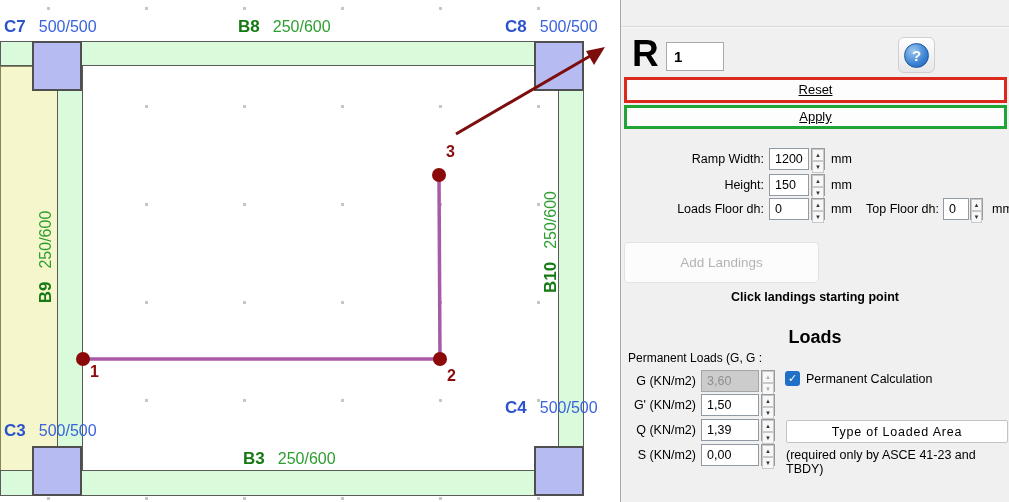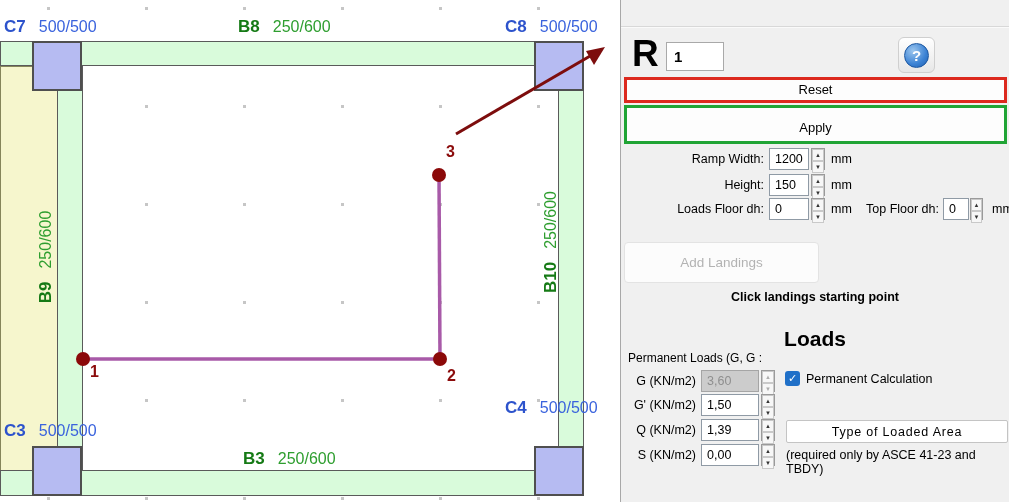--- a/index.html
+++ b/index.html
@@ -42,35 +42,35 @@
                border-bottom:1px solid #d8d8d8; box-shadow:0 1px 0 #fafafa; }
   .r-letter { position:absolute; left:11px; top:33px; font-size:37px; font-weight:bold; color:#000; }
   .r-input { position:absolute; left:45px; top:42px; width:58px; height:29px; background:#fff;
              border:1px solid #a9a9a9; font-weight:bold; font-size:15px; padding:5px 0 0 7px; }
   .help-btn { position:absolute; left:277px; top:37px; width:37px; height:36px; border:1px solid #cfcfcf;
               border-radius:6px; background:linear-gradient(#ffffff,#e7e7e7); display:flex; align-items:center; justify-content:center; cursor:pointer; }
   .help-circle { width:25px; height:25px; border-radius:50%; border:1px solid #1c57a0;
                  background:radial-gradient(circle at 35% 30%, #9cc6ee, #3b82d4 60%, #1f5eae);
                  color:#fff; font-weight:bold; font-size:15px; display:flex; align-items:center; justify-content:center; }
   .big-btn { position:absolute; left:3px; width:383px; background:#fdfdfd; text-align:center;
-             font-size:13px; cursor:pointer; }
+             font-size:13px; cursor:pointer;text-decoration:underline; }
   .reset-btn { top:77px; height:26px; border:3px solid #dc291e; padding-top:2px; }
-  .apply-btn { top:105px; height:39px; border:3px solid #20a435; padding-top:12px; }
+  .apply-btn { top:105px; height:24px; border:3px solid #20a435; padding-top:1px; }
 
   .flabel { position:absolute; text-align:right; }
   .fvalue { position:absolute; height:22px; background:#fff; border:1px solid #8f9aa5; font-size:12.5px; padding:3px 0 0 5px; }
   .spin { position:absolute; width:14px; height:22px; border:1px solid #9a9a9a; background:#f2f2f2;
           display:flex; flex-direction:column; cursor:pointer; }
   .spin div { flex:1; font-size:6px; line-height:10px; text-align:center; color:#333; border:1px solid #c9c9c9; background:#f7f7f7; }
   .unit { position:absolute; }
 
   .land-btn { position:absolute; top:242px; height:41px; background:#fcfcfc; border:1px solid #e3e3e3;
               border-radius:4px; color:#b3b3b3; font-size:13.5px; text-align:center; padding-top:12px; }
   .hint { position:absolute; left:0; top:290px; width:100%; text-align:center; font-weight:bold; font-size:12.5px; }
-  .loads-h { position:absolute; left:0; top:327px; width:100%; text-align:center; font-weight:bold; font-size:21px; }
+  .loads-h { position:absolute; left:0; top:327px; width:100%; text-align:center; font-weight:bold; font-size:18px; }
   .perm { position:absolute; left:7px; top:351px; font-size:12px; }
 
   .fvalue.disabled { background:#cccccc; color:#8f8f8f; border-color:#a5a5a5; }
   .spin.disabled div { color:#adadad; }
   .checkbox { position:absolute; left:164px; top:371px; width:15px; height:15px; background:#2070c8;
               border-radius:3px; color:#fff; font-size:11px; text-align:center; line-height:15px; cursor:pointer; }
   .cb-label { position:absolute; left:185px; top:372px; font-size:12.5px; }
   .type-btn { position:absolute; left:165px; top:420px; width:222px; height:23px; background:#fff;
               border:1px solid #c4c4c4; border-radius:2px; text-align:center; padding-top:4px;
               font-size:12.5px; letter-spacing:0.8px; cursor:pointer; }

